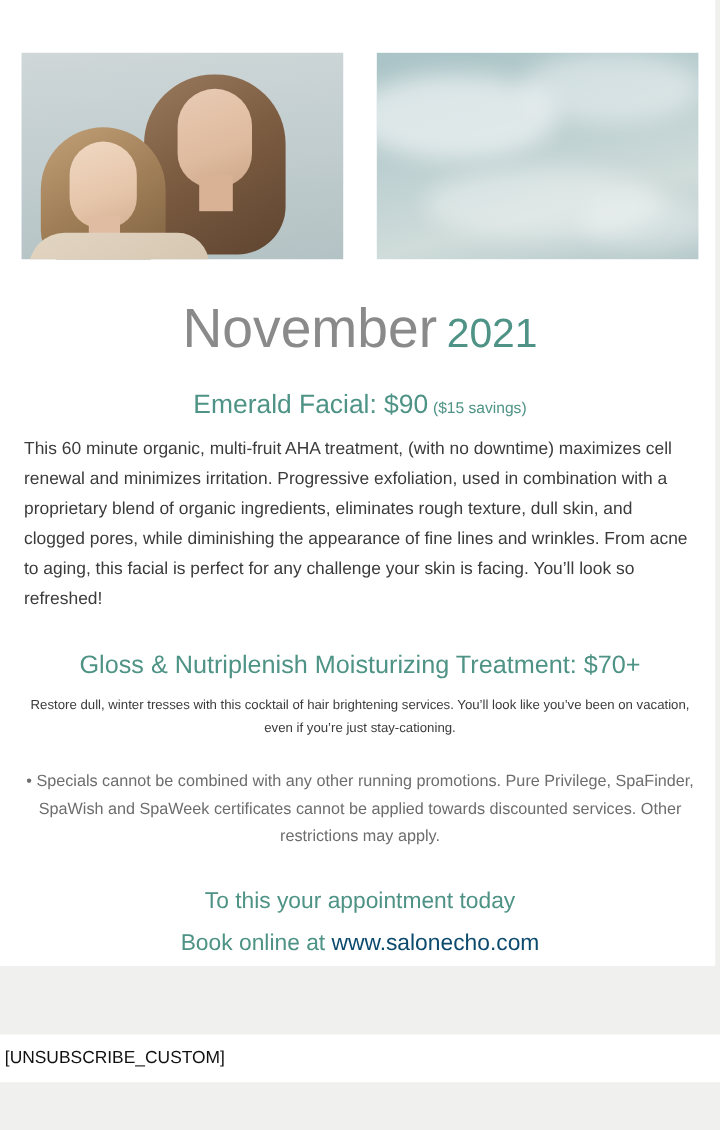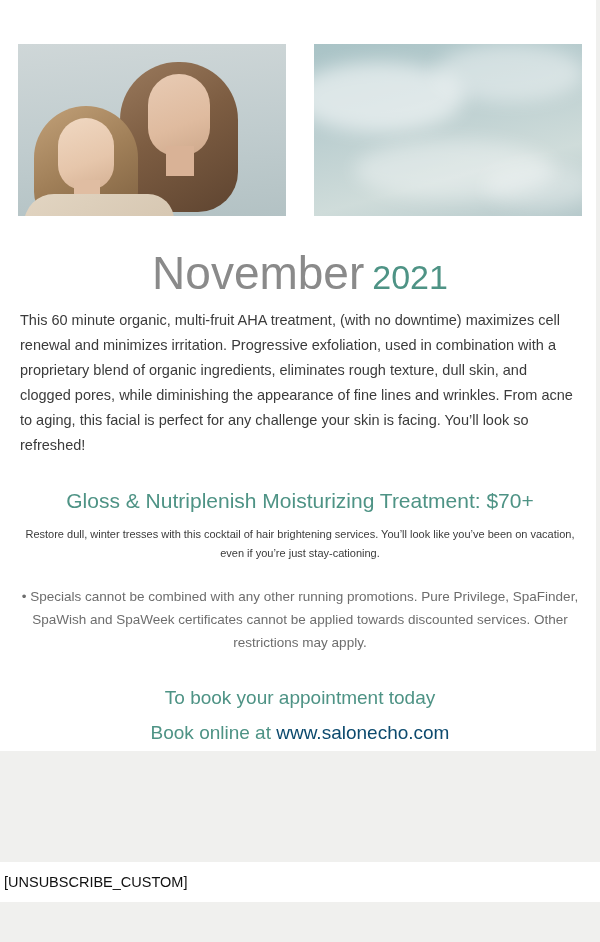--- a/index.html
+++ b/index.html
@@ -301,33 +301,36 @@
       </div>
 
     </div>
 
     <div class="content">
 
       <div class="month-line">
         <span class="month">November</span><span class="year">2021</span>
       </div>
 
+      <div class="offer-1-title">
+        <span>Emerald Facial: $90</span><span class="offer-1-savings">($15 savings)</span>
+      </div>
 
       <div class="paragraph">This 60 minute organic, multi-fruit AHA treatment, (with no downtime) maximizes cell renewal and minimizes irritation. Progressive exfoliation, used in combination with a proprietary blend of organic ingredients, eliminates rough texture, dull skin, and clogged pores, while diminishing the appearance of fine lines and wrinkles. From acne to aging, this facial is perfect for any challenge your skin is facing. You’ll look so refreshed!</div>
 
       <div class="offer-2-title">
         <span>Gloss &amp; Nutriplenish Moisturizing Treatment: $70</span><span class="plus">+</span>
       </div>
 
       <div class="paragraph-2">Restore dull, winter tresses with this cocktail of hair brightening services. You’ll look like you’ve been on vacation, even if you’re just stay-cationing.</div>
 
       <div class="disclaimer">• Specials cannot be combined with any other running promotions. Pure Privilege, SpaFinder, SpaWish and SpaWeek certificates cannot be applied towards discounted services. Other restrictions may apply.</div>
 
       <div class="cta">
-        <span class="cta-line">To book your appointment today</span>
+        <span class="cta-line">To this your appointment today</span>
         <span class="cta-line"><span>Book online at </span><span class="cta-site">www.salonecho.com</span></span>
       </div>
 
     </div>
 
   </div>
 
   <div class="unsub-bar">
     <span class="unsub-text">[UNSUBSCRIBE_CUSTOM]</span>
   </div>

